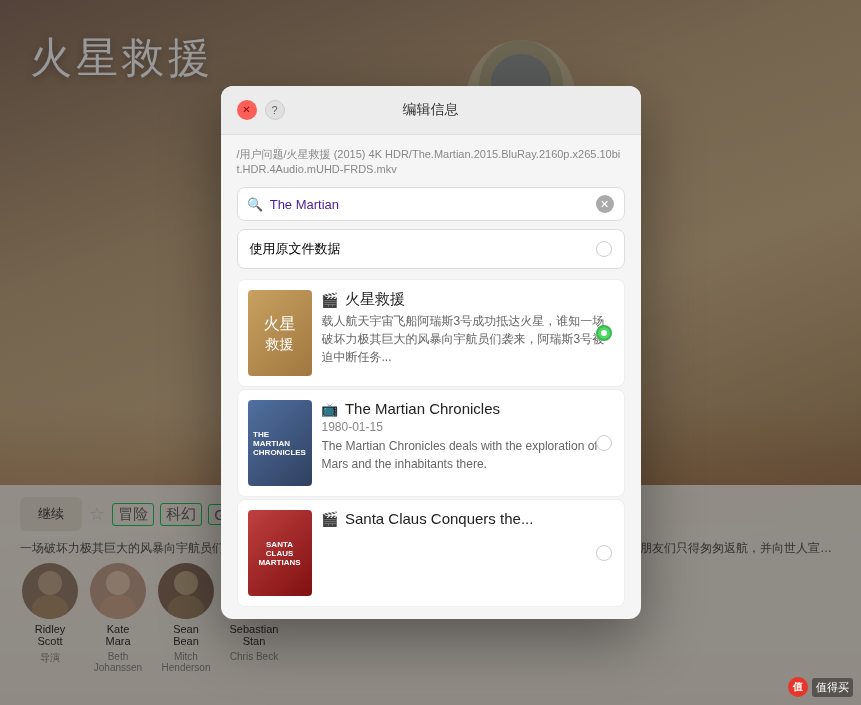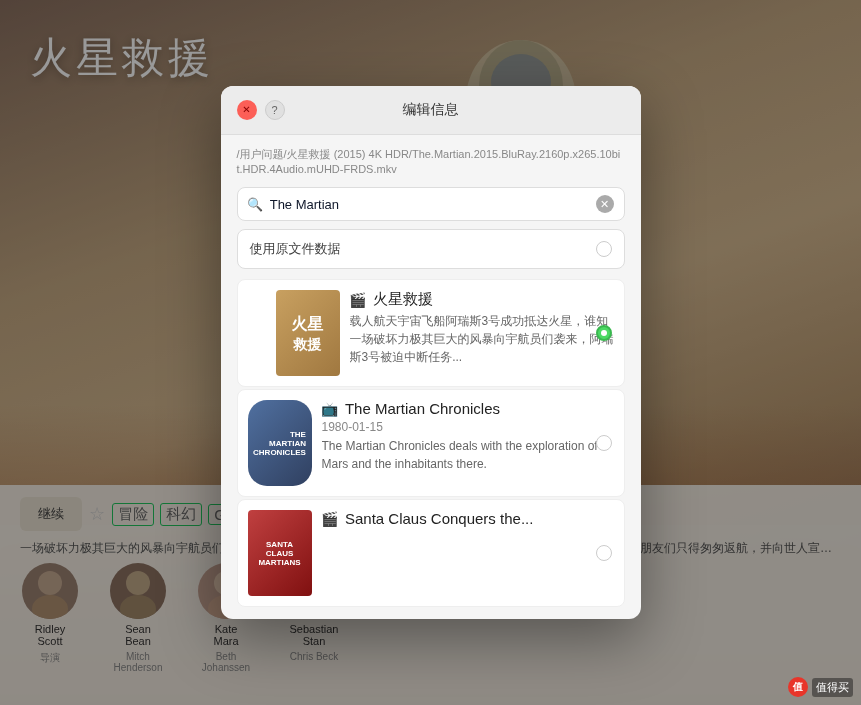--- a/index.html
+++ b/index.html
@@ -95,21 +95,21 @@
 
     .cast-label {
       font-size: 13px;
       color: #333;
       font-weight: 500;
       margin-bottom: 8px;
     }
 
     .cast-list {
       display: flex;
-      gap: 28px;
+      gap: 8px;
       overflow-x: hidden;
     }
 
     .cast-member {
       display: flex;
       flex-direction: column;
       align-items: center;
       gap: 4px;
       min-width: 60px;
     }
@@ -245,21 +245,21 @@
     .search-icon-span {
       color: #aaa;
       font-size: 13px;
     }
 
     .search-input {
       flex: 1;
       border: none;
       outline: none;
       font-size: 13px;
-      color: #0f172a;
+      color: #4c1d95;
       background: transparent;
     }
 
     .search-clear {
       width: 18px;
       height: 18px;
       border-radius: 50%;
       background: #aaa;
       border: none;
       cursor: pointer;
@@ -276,21 +276,21 @@
       justify-content: space-between;
       background: #fff;
       border: 1px solid #ddd;
       border-radius: 8px;
       padding: 10px 12px;
       margin-bottom: 10px;
     }
 
     .use-original-label {
       font-size: 13px;
-      color: #404040;
+      color: #000000;
     }
 
     .radio-empty {
       width: 16px;
       height: 16px;
       border-radius: 50%;
       border: 1.5px solid #ccc;
       background: #fff;
     }
 
@@ -495,38 +495,38 @@
         <div class="cast-avatar" style="background:#9a8070;">
           <svg viewBox="0 0 56 56" xmlns="http://www.w3.org/2000/svg">
               <circle cx="28" cy="20" r="12" fill="#c4a890"></circle>
               <ellipse cx="28" cy="46" rx="18" ry="14" fill="#b09070"></ellipse>
             </svg>
         </div>
         <span class="cast-name">Ridley<br>Scott</span>
         <span class="cast-role">导演</span>
       </div>
       <div class="cast-member">
+        <div class="cast-avatar" style="background:#c4a090;">
+          <svg viewBox="0 0 56 56" xmlns="http://www.w3.org/2000/svg">
+              <circle cx="28" cy="20" r="12" fill="#e4c8b0"></circle>
+              <ellipse cx="28" cy="46" rx="18" ry="14" fill="#d0a890"></ellipse>
+            </svg>
+        </div>
+        <span class="cast-name">Kate<br>Mara</span>
+        <span class="cast-role">Beth<br>Johanssen</span>
+      </div>
+      <div class="cast-member">
         <div class="cast-avatar" style="background:#8a7060;">
           <svg viewBox="0 0 56 56" xmlns="http://www.w3.org/2000/svg">
               <circle cx="28" cy="20" r="12" fill="#c0a888"></circle>
               <ellipse cx="28" cy="46" rx="18" ry="14" fill="#a08868"></ellipse>
             </svg>
         </div>
         <span class="cast-name">Sean<br>Bean</span>
         <span class="cast-role">Mitch<br>Henderson</span>
-      </div>
-      <div class="cast-member">
-        <div class="cast-avatar" style="background:#c4a090;">
-          <svg viewBox="0 0 56 56" xmlns="http://www.w3.org/2000/svg">
-              <circle cx="28" cy="20" r="12" fill="#e4c8b0"></circle>
-              <ellipse cx="28" cy="46" rx="18" ry="14" fill="#d0a890"></ellipse>
-            </svg>
-        </div>
-        <span class="cast-name">Kate<br>Mara</span>
-        <span class="cast-role">Beth<br>Johanssen</span>
       </div>
       <div class="cast-member">
         <div class="cast-avatar" style="background:#b09080;">
           <svg viewBox="0 0 56 56" xmlns="http://www.w3.org/2000/svg">
               <circle cx="28" cy="20" r="12" fill="#d4b8a0"></circle>
               <ellipse cx="28" cy="46" rx="18" ry="14" fill="#c09880"></ellipse>
             </svg>
         </div>
         <span class="cast-name">Sebastian<br>Stan</span>
         <span class="cast-role">Chris Beck</span>
@@ -557,40 +557,40 @@
       </div>
 
       <div class="use-original-row">
         <span class="use-original-label">使用原文件数据</span>
         <div class="radio-empty"></div>
       </div>
 
       <div class="results-list">
 
         <div class="result-item">
-          <div class="result-poster" style="background:linear-gradient(135deg,#c8a060,#a07840);font-size:11px;font-weight:bold;color:#fff;text-align:center;margin-left:28px;">
+          <div class="result-poster" style="background:linear-gradient(135deg,#c8a060,#a07840);font-size:11px;font-weight:normal;color:#fff;text-align:center;">
             <div style="writing-mode:horizontal-tb;">
               <div style="font-size:16px;line-height:1.3;">火星</div>
               <div style="font-size:14px;line-height:1.3;">救援</div>
             </div>
           </div>
           <div class="result-info">
             <div class="result-title-row">
               <span class="result-source-icon">🎬</span>
               <span class="result-title">火星救援</span>
             </div>
             <p class="result-desc">载人航天宇宙飞船阿瑞斯3号成功抵达火星，谁知一场破坏力极其巨大的风暴向宇航员们袭来，阿瑞斯3号被迫中断任务...</p>
           </div>
           <div class="result-radio">
             <div class="radio-selected"></div>
           </div>
         </div>
 
         <div class="result-item">
-          <div class="result-poster" style="background:linear-gradient(135deg,#5070a0,#304060);color:#fff;font-size:8px;font-weight:bold;text-align:right;padding:16px;display:flex;align-items:center;justify-content:center;border-radius:19px;">
+          <div class="result-poster" style="background:linear-gradient(135deg,#5070a0,#304060);color:#fff;font-size:8px;font-weight:bold;text-align:left;padding:16px;display:flex;align-items:center;justify-content:center;">
             <div>THE<br>MARTIAN<br>CHRONICLES</div>
           </div>
           <div class="result-info">
             <div class="result-title-row">
               <span class="result-source-icon">📺</span>
               <span class="result-title">The Martian Chronicles</span>
             </div>
             <span class="result-date">1980-01-15</span>
             <p class="result-desc">The Martian Chronicles deals with the exploration of Mars and the inhabitants there.</p>
           </div>

